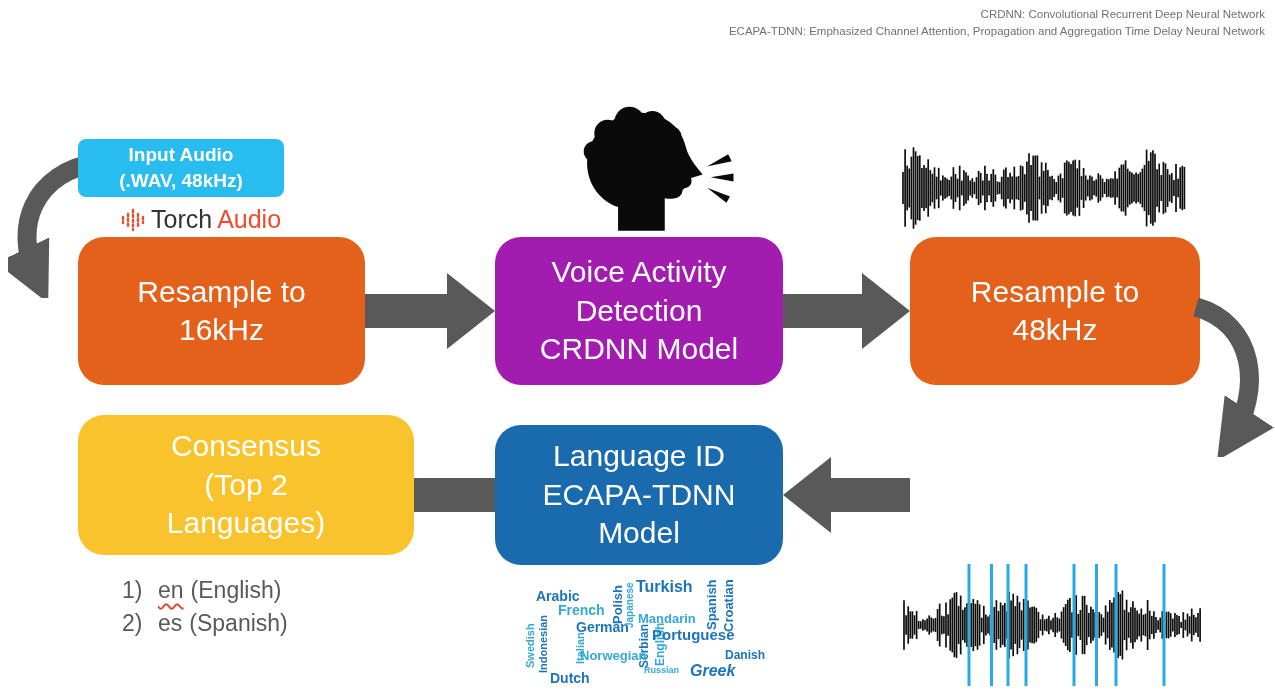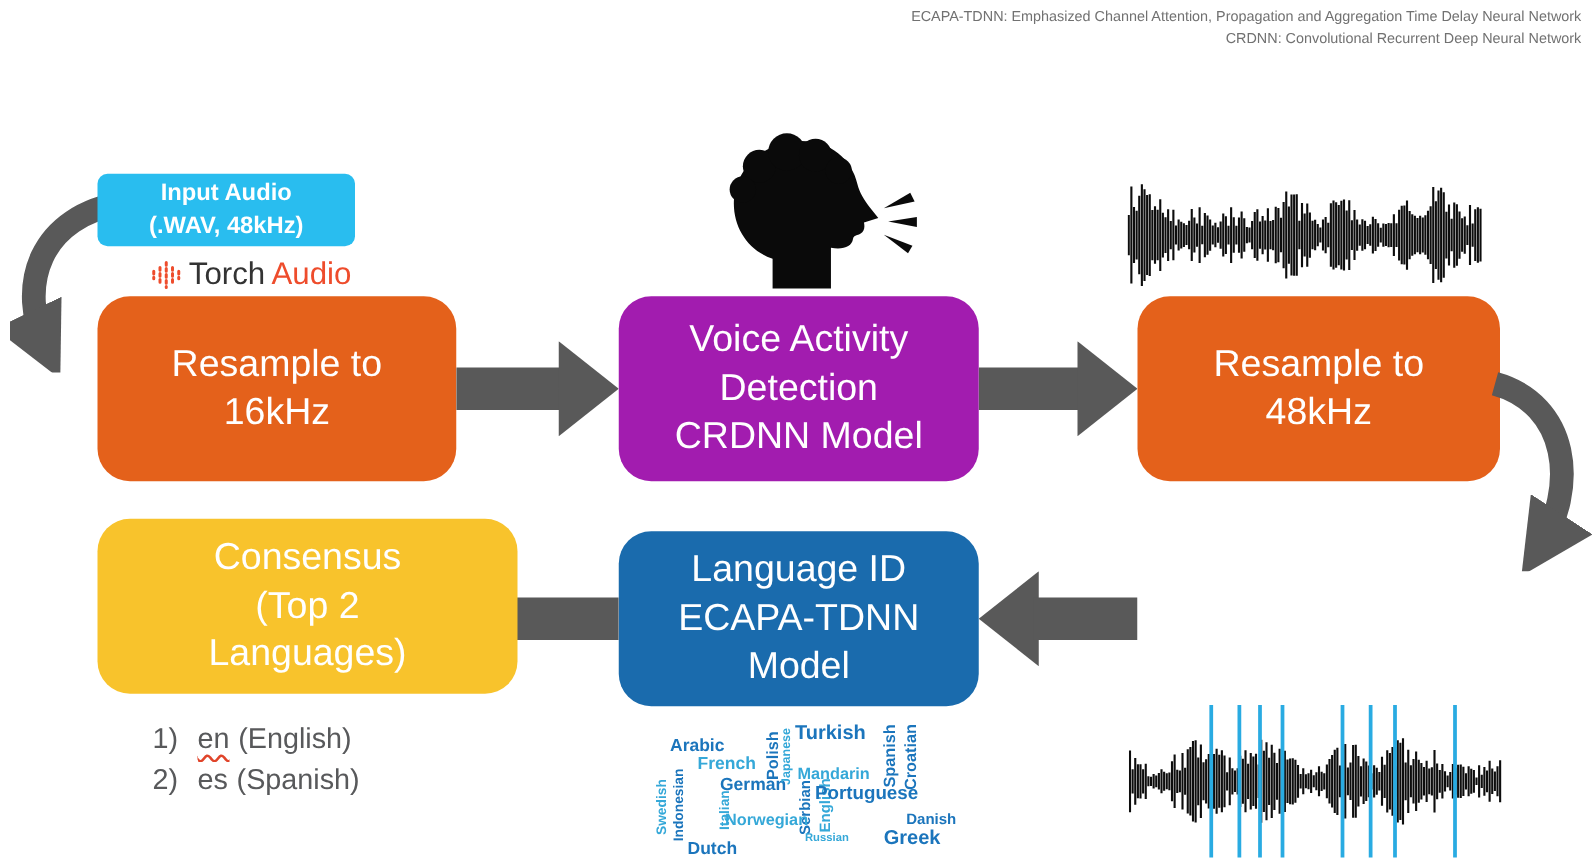--- a/index.html
+++ b/index.html
@@ -48,22 +48,22 @@
 
   .wordcloud{position:absolute;left:524px;top:572px;width:240px;height:118px}
   .wc-word{position:absolute;transform-origin:0 0;white-space:nowrap;font-weight:bold}
 </style>
 </head>
 <body>
 
 <div class="canvas">
 
   <div class="notes">
+    <div class="note">CRDNN: Convolutional Recurrent Deep Neural Network</div>
     <div class="note">ECAPA-TDNN: Emphasized Channel Attention, Propagation and Aggregation Time Delay Neural Network</div>
-    <div class="note">CRDNN: Convolutional Recurrent Deep Neural Network</div>
   </div>
 
 
   <svg class="curve curve-left" viewBox="0 0 108 148" style="color: rgb(89, 89, 89);">
     <defs>
       <marker id="ah1" viewBox="0 0 10 10" refX="6" refY="5" markerWidth="3.1" markerHeight="3.1" orient="auto">
         <path d="M0,0 L10,5 L0,10 Z" fill="currentColor"></path>
       </marker>
     </defs>
     <path d="M92,12 C24,22 4,78 30,132" fill="none" stroke="currentColor" stroke-width="19" marker-end="url(#ah1)"></path>
@@ -311,21 +311,21 @@
       <span class="wc-word" style="left: 100px; top: 56px; font-size: 10px; color: rgb(53, 168, 216); transform: rotate(-90deg);">Japanese</span>
       <span class="wc-word" style="left: 112px; top: 6px; font-size: 16px; color: rgb(27, 117, 188);">Turkish</span>
       <span class="wc-word" style="left: 114px; top: 26px; font-size: 13px; color: rgb(53, 168, 216); margin-top: 13px;">Mandarin</span>
       <span class="wc-word" style="left: 180px; top: 58px; font-size: 13px; color: rgb(27, 117, 188); transform: rotate(-90deg);">Spanish</span>
       <span class="wc-word" style="left: 197px; top: 60px; font-size: 13px; color: rgb(27, 117, 188); transform: rotate(-90deg);">Croatian</span>
       <span class="wc-word" style="left: 129px; top: 94px; font-size: 12px; color: rgb(53, 168, 216); transform: rotate(-90deg);">English</span>
       <span class="wc-word" style="left: 113px; top: 96px; font-size: 12px; color: rgb(27, 117, 188); transform: rotate(-90deg);">Serbian</span>
       <span class="wc-word" style="left: 128px; top: 54px; font-size: 15px; color: rgb(27, 117, 188);">Portuguese</span>
       <span class="wc-word" style="left: 56px; top: 76px; font-size: 13px; color: rgb(53, 168, 216);">Norwegian</span>
       <span class="wc-word" style="left: 171px; top: 76px; font-size: 12px; color: rgb(27, 117, 188); margin-left: 30px;">Danish</span>
-      <span class="wc-word" style="left: 183px; top: 90px; font-size: 16px; color: rgb(27, 117, 188);">Greek</span>
+      <span class="wc-word" style="left: 166px; top: 90px; font-size: 16px; color: rgb(27, 117, 188); font-style: italic;">Greek</span>
       <span class="wc-word" style="left: 120px; top: 93px; font-size: 9px; color: rgb(53, 168, 216);">Russian</span>
       <span class="wc-word" style="left: 26px; top: 98px; font-size: 14px; color: rgb(27, 117, 188);">Dutch</span>
       <span class="wc-word" style="left: 0px; top: 96px; font-size: 11px; color: rgb(53, 168, 216); transform: rotate(-90deg);">Swedish</span>
       <span class="wc-word" style="left: 13px; top: 101px; font-size: 11px; color: rgb(27, 117, 188); transform: rotate(-90deg);">Indonesian</span>
       <span class="wc-word" style="left: 50px; top: 92px; font-size: 11px; color: rgb(53, 168, 216); transform: rotate(-90deg);">Italian</span>
     </div>
 
   <svg class="wave wave-sliced" viewBox="0 0 300 126">
       <g stroke="#0d0d0d" stroke-width="1.7">
         <line x1="1.0" y1="38.3" x2="1.0" y2="87.7"></line>

